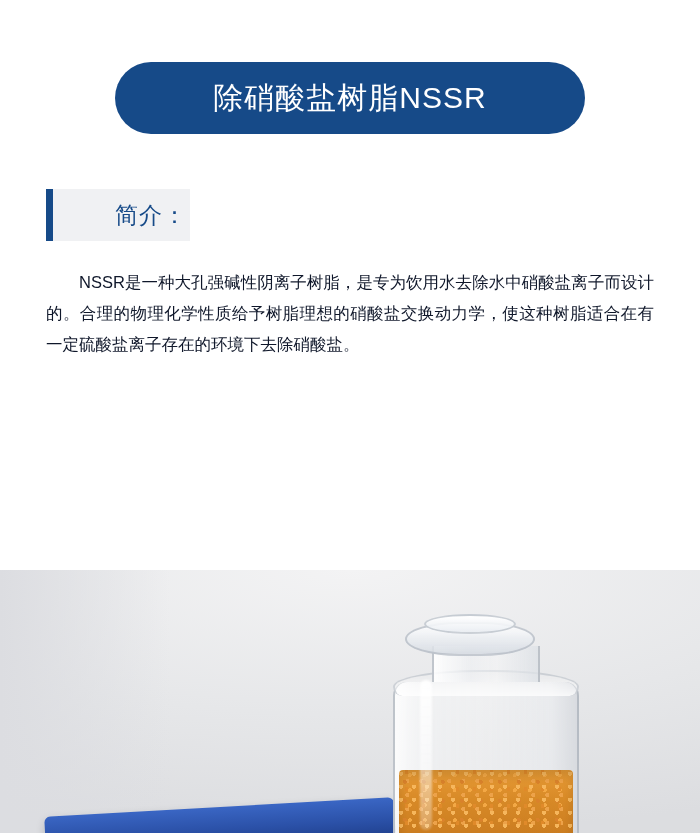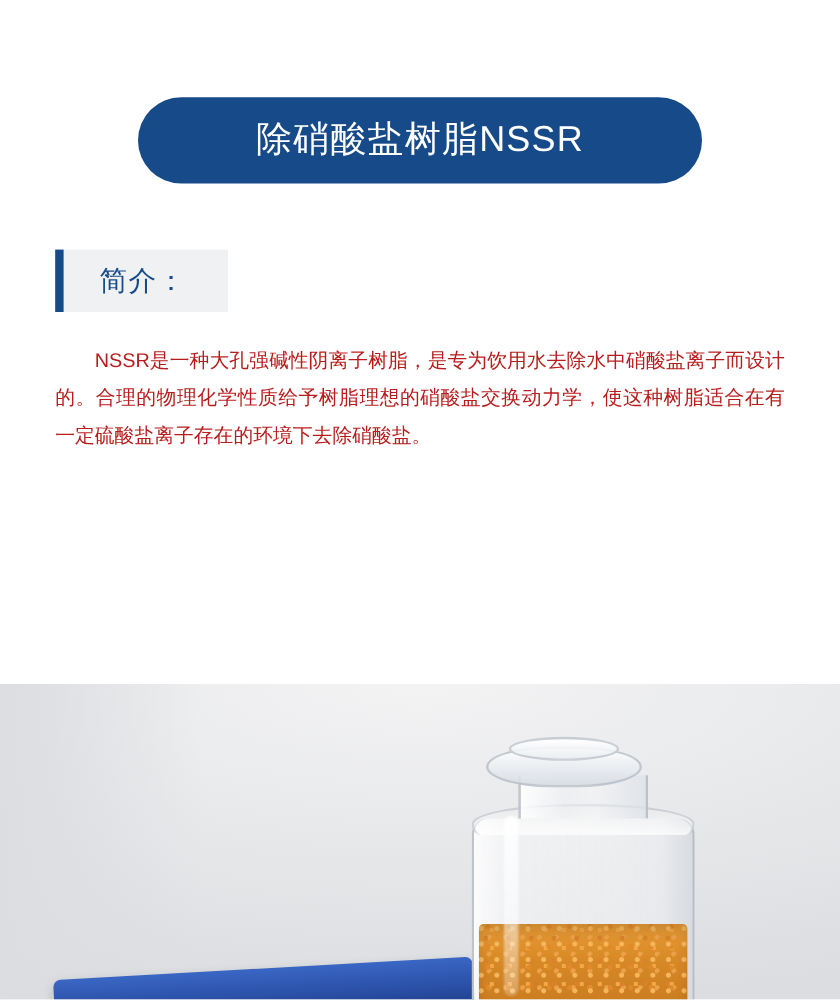--- a/index.html
+++ b/index.html
@@ -16,21 +16,21 @@
   }
   .page {
     width: 700px;
     height: 833px;
     position: relative;
     background: #ffffff;
   }
 
   
   .title-wrap {
-    padding-top: 81px;
+    padding-top: 62px;
     display: flex;
     justify-content: center;
     text-align: right;
   }
   .title-pill {
     width: 470px;
     height: 72px;
     background: #164a88;
     border-radius: 36px;
     display: flex;
@@ -55,26 +55,27 @@
     border-left: 7px solid #164a88;
     box-sizing: border-box;
     display: flex;
     align-items: center;
   }
   .section-head-text {
     color: #164a88;
     font-size: 23px;
     padding-left: 30px;
     letter-spacing: 1px;
+    margin-left: 32px;
   }
 
   
   .body-copy {
     margin: 26px 46px 0 46px;
-    color: #b91c1c;
+    color: #0f172a;
     font-size: 16.5px;
     line-height: 31px;
     text-align: justify;
     text-justify: inter-ideograph;
   }
   .body-copy p {
     margin: 0;
     text-indent: 2em;
   }
 

